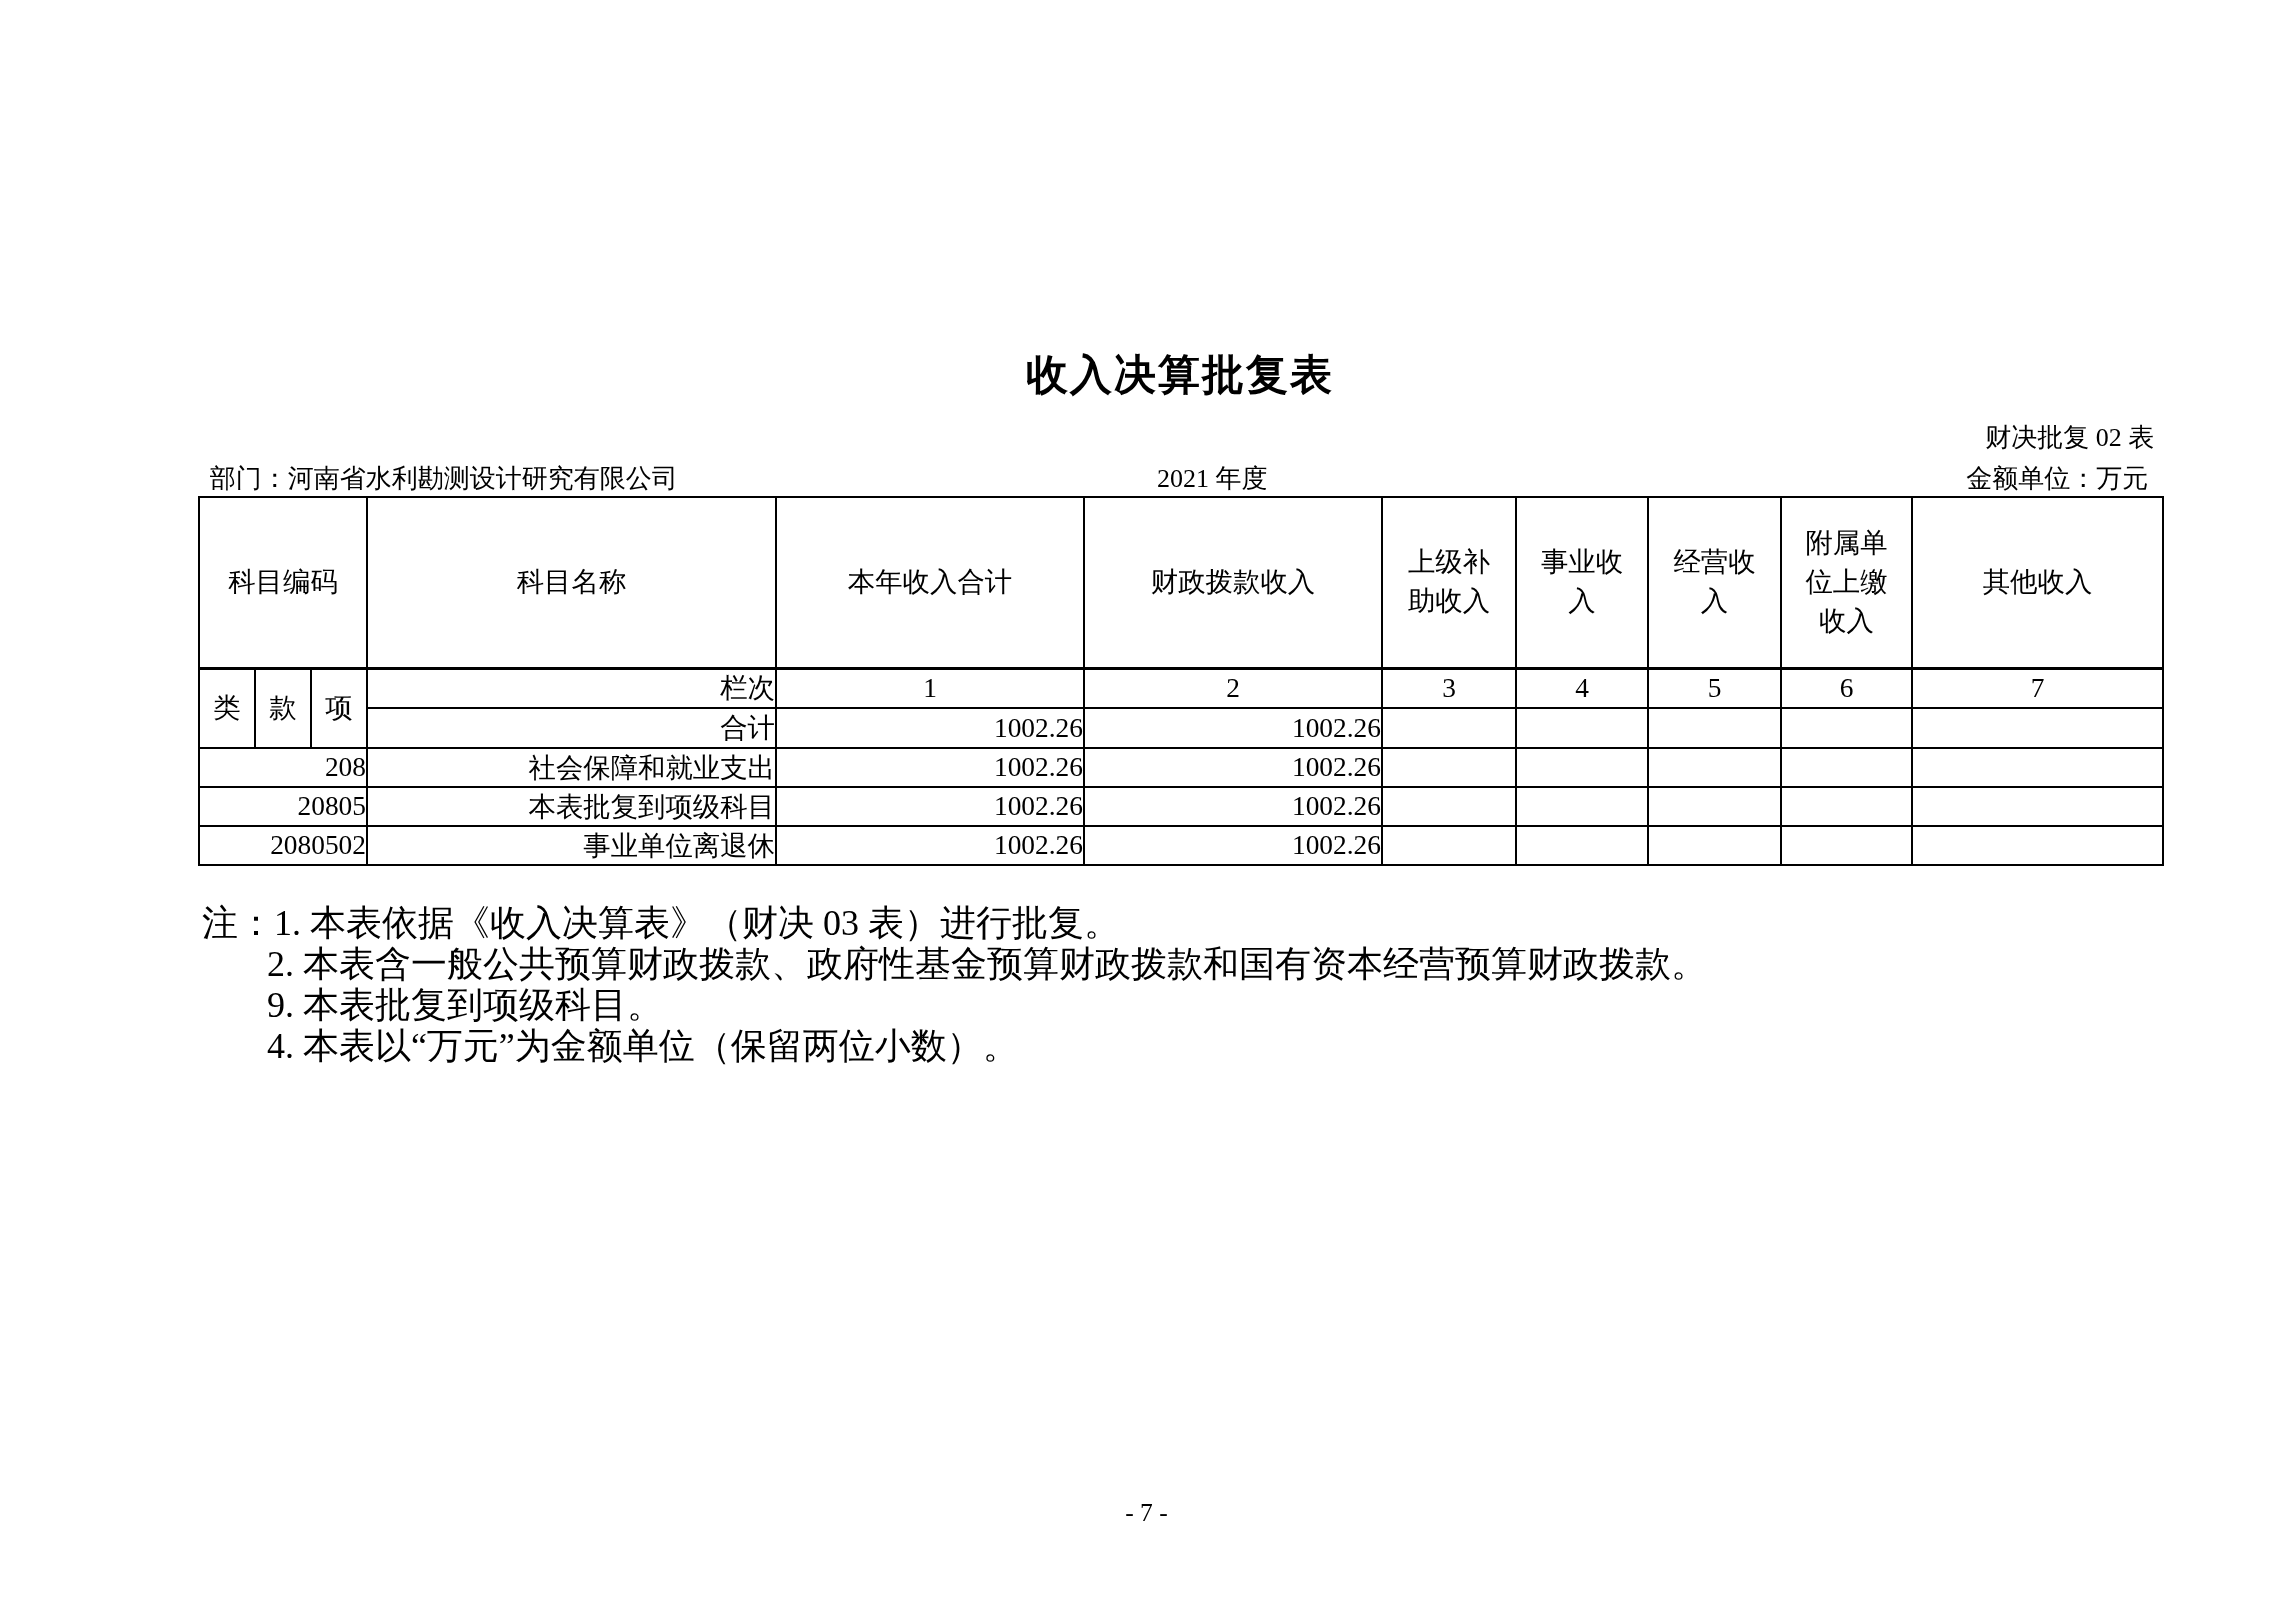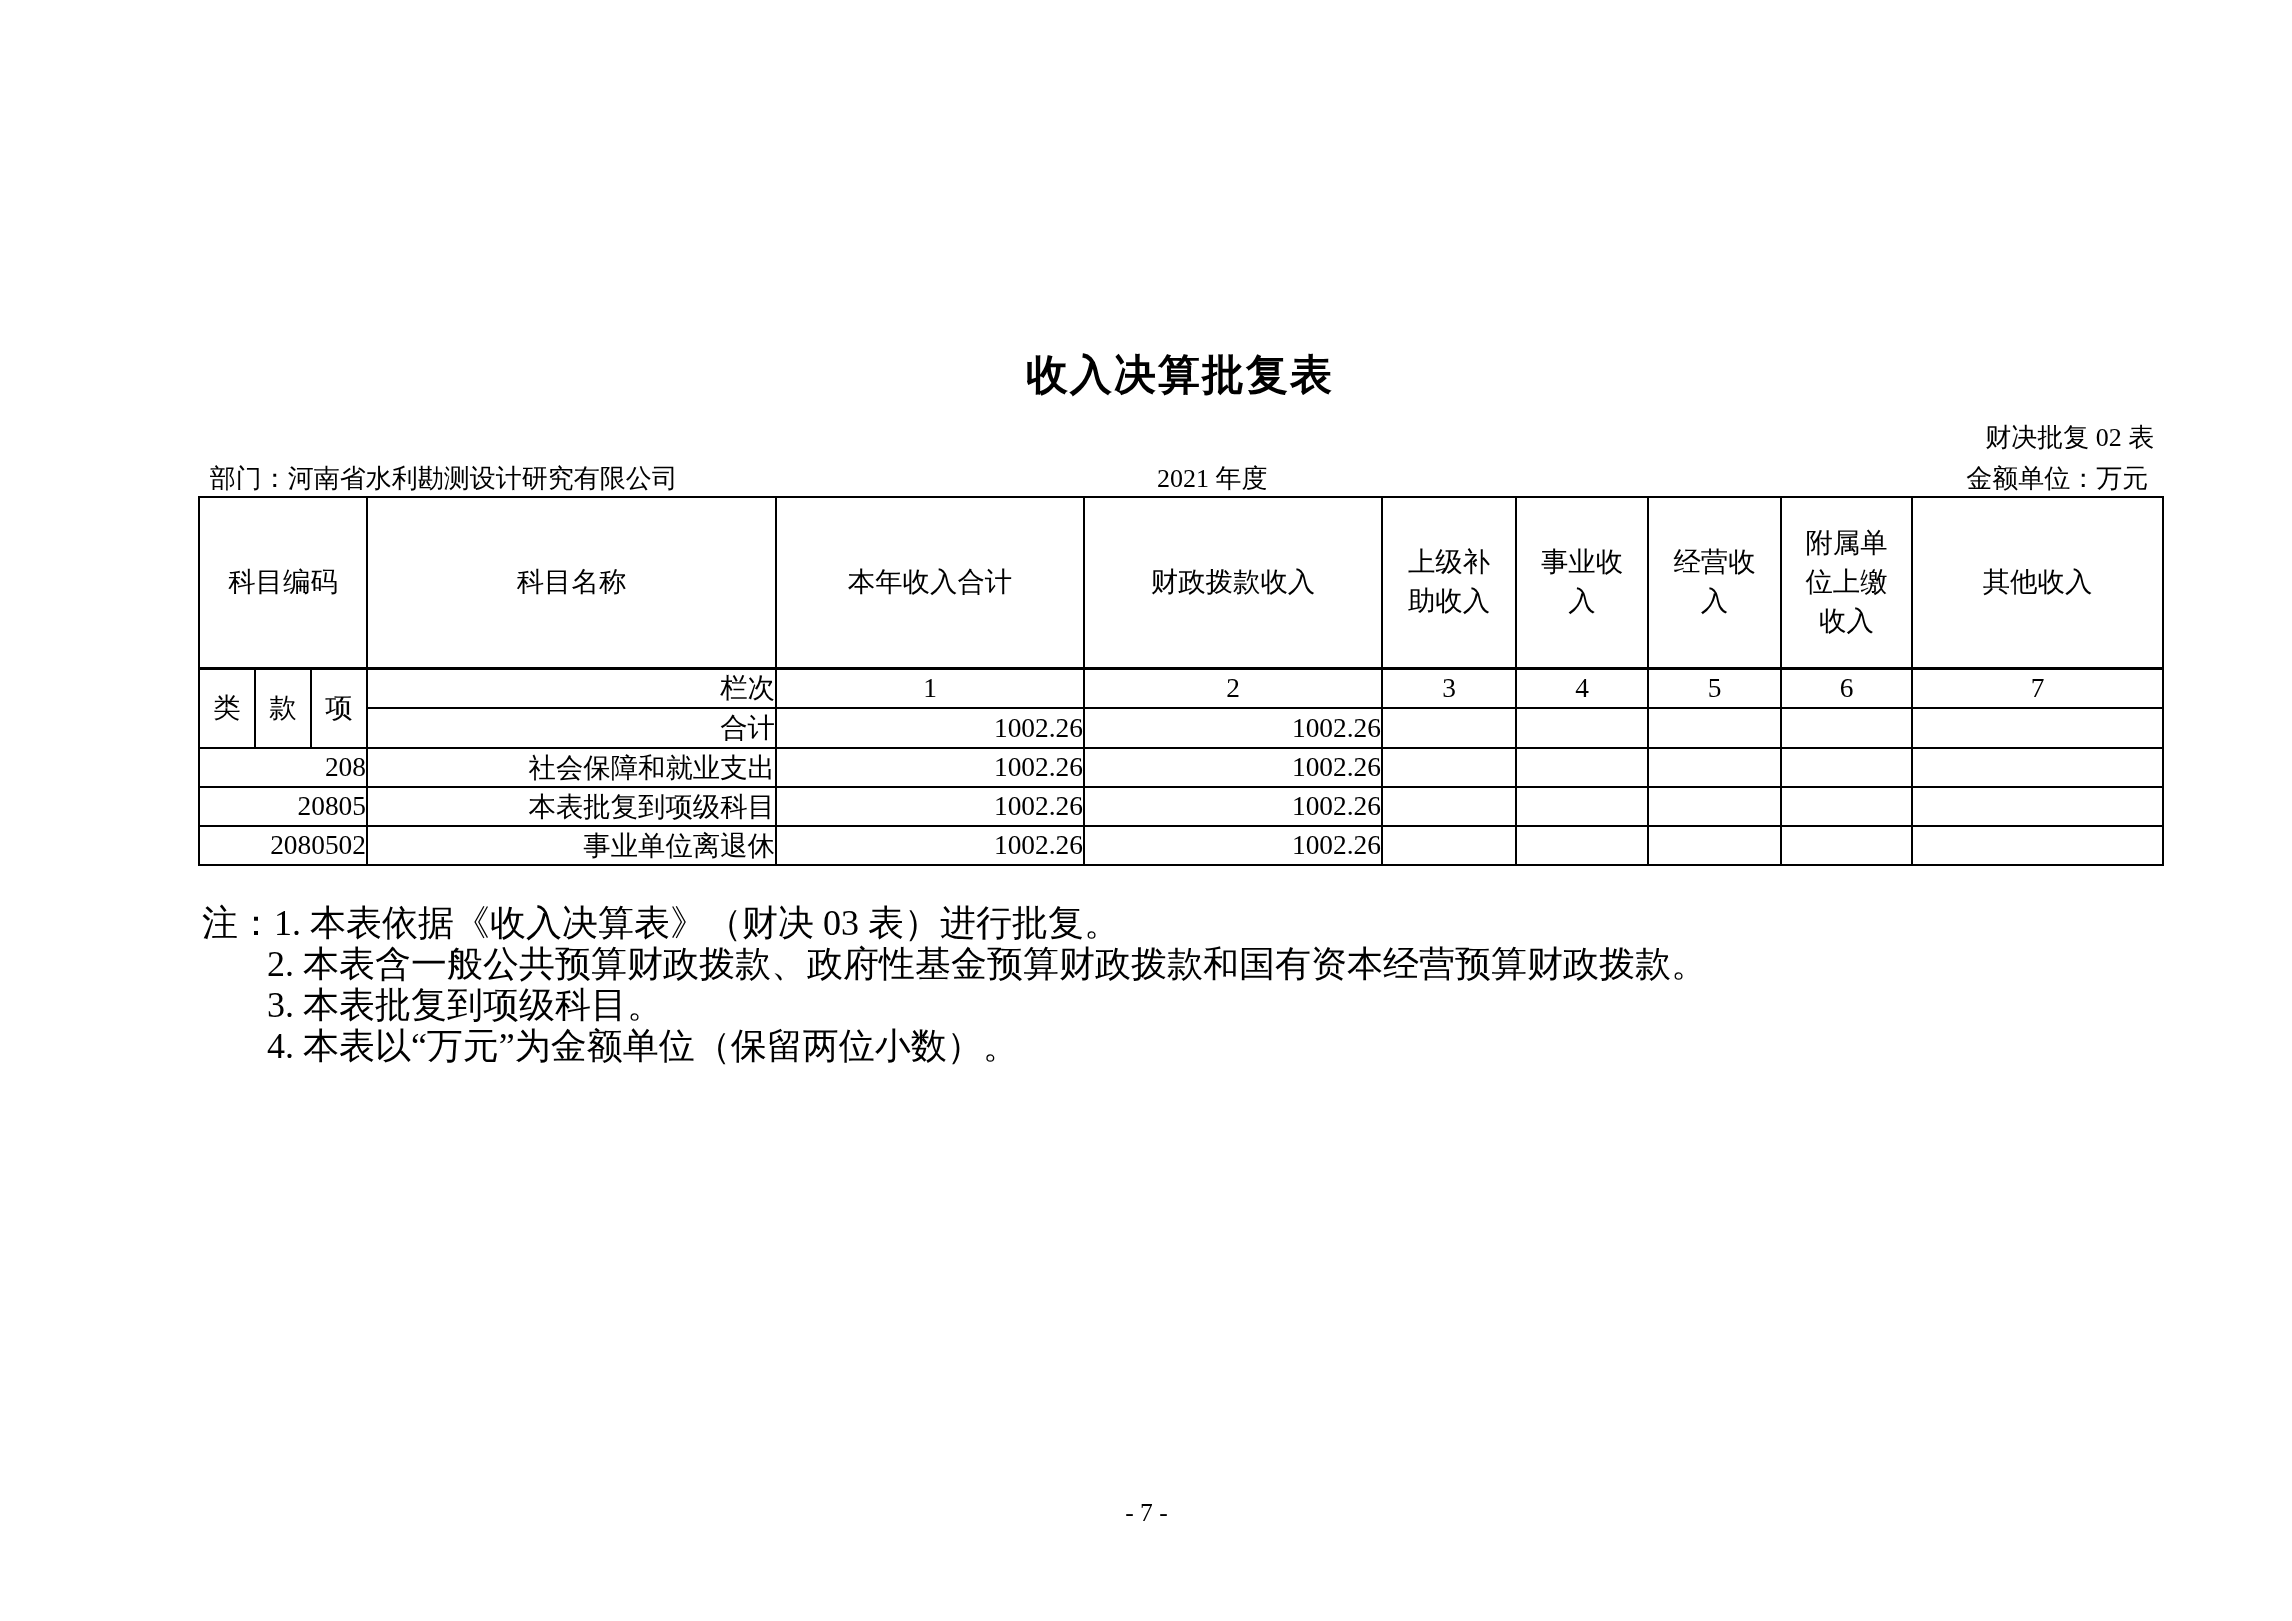--- a/index.html
+++ b/index.html
@@ -203,21 +203,21 @@
         <td class="num-cell"></td>
         <td class="num-cell"></td>
         <td class="num-cell"></td>
       </tr>
     </tbody>
       </table>
 
     <div class="notes">
       <div class="note-line">注：1. 本表依据《收入决算表》（财决 03 表）进行批复。</div>
       <div class="note-line cont">2. 本表含一般公共预算财政拨款、政府性基金预算财政拨款和国有资本经营预算财政拨款。</div>
-      <div class="note-line cont">3. 本表批复到项级科目。</div>
+      <div class="note-line cont">9. 本表批复到项级科目。</div>
       <div class="note-line cont">4. 本表以“万元”为金额单位（保留两位小数）。</div>
     </div>
 
   </div>
 
   <div class="page-number">- 7 -</div>
 </div>
 
 
 </body></html>

